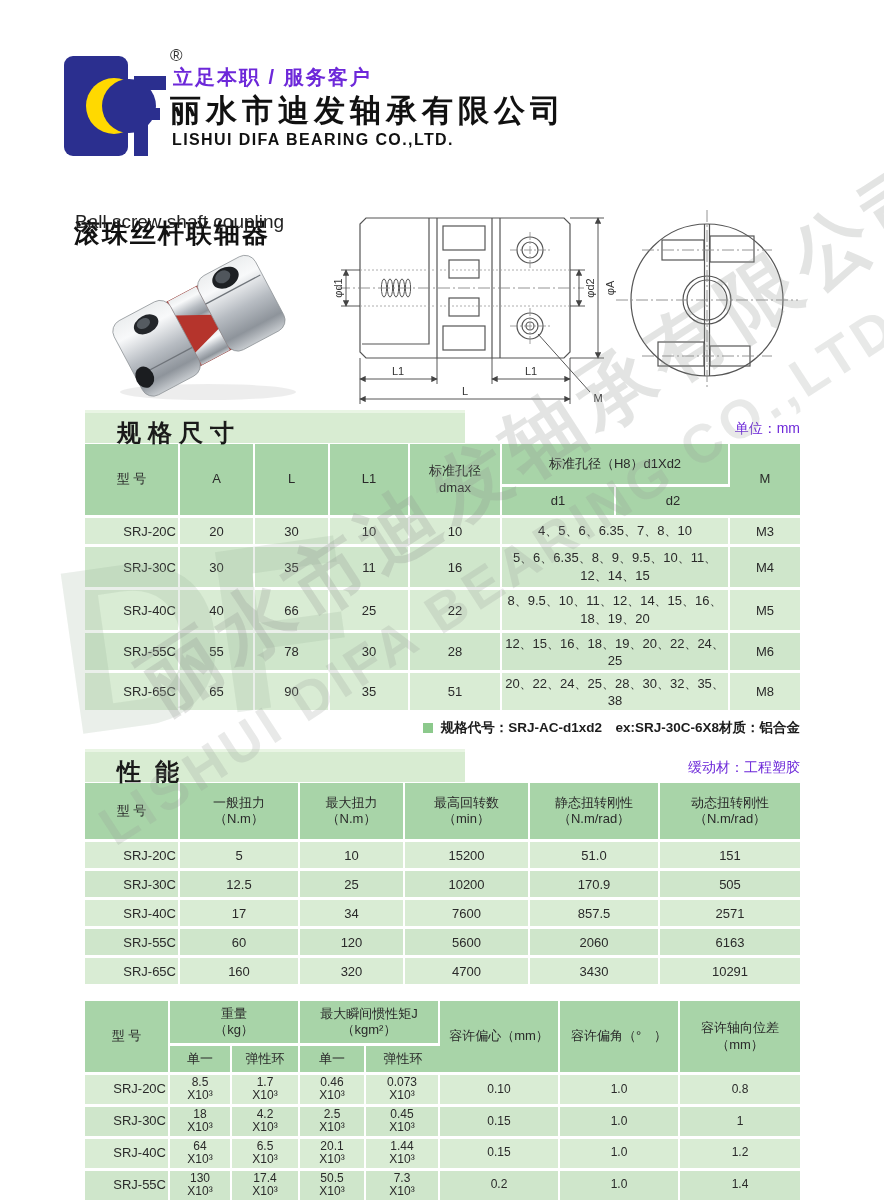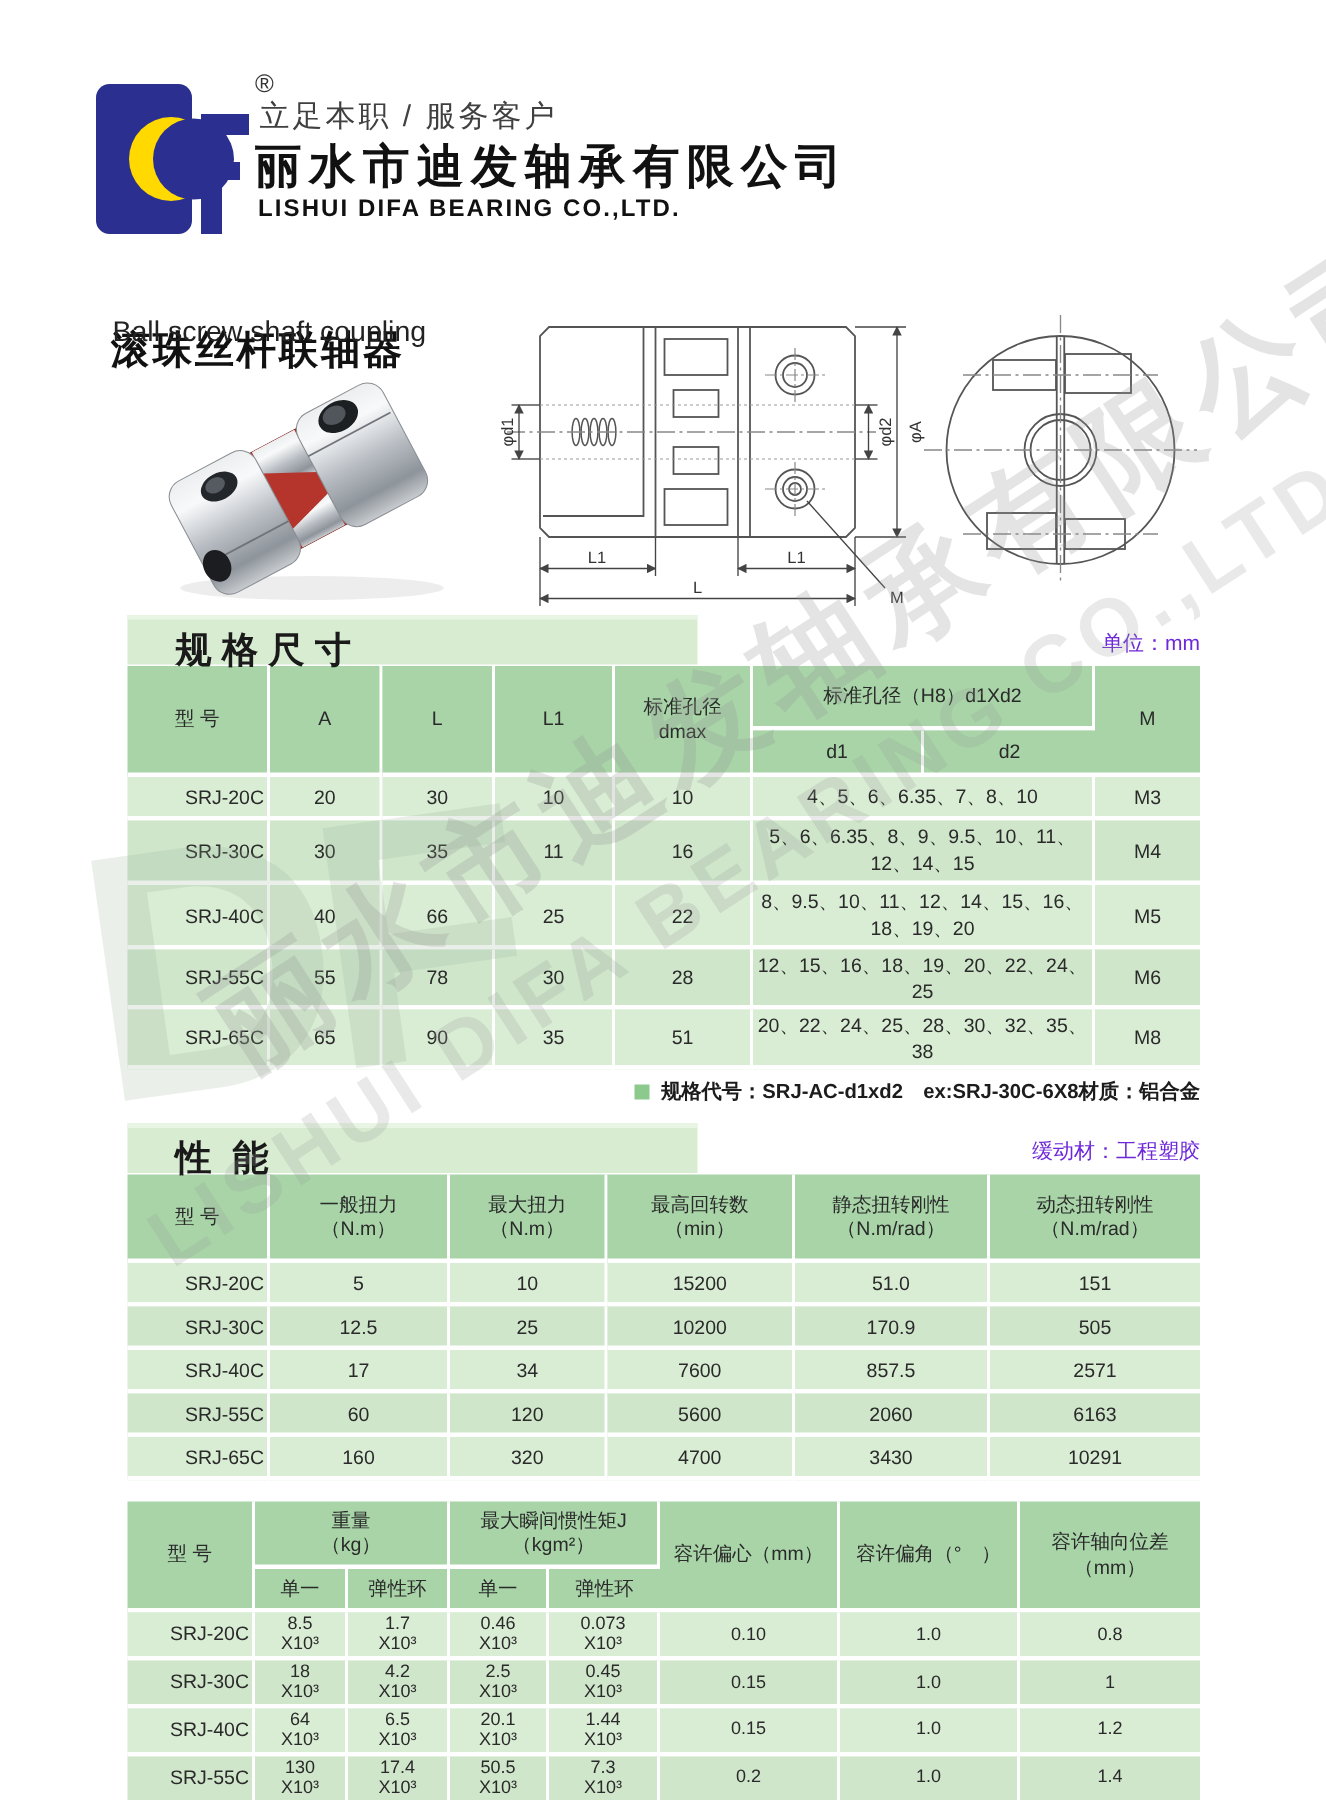--- a/index.html
+++ b/index.html
@@ -11,21 +11,21 @@
   .wm{position:absolute;z-index:6;pointer-events:none;white-space:nowrap;font-weight:bold;}
   .wm-cn{left:150px;top:640px;font-size:78px;letter-spacing:8px;color:rgba(145,152,148,0.26);
          transform:rotate(-33deg);transform-origin:0 50%;}
   .wm-en{left:105px;top:800px;font-size:54px;letter-spacing:5px;color:rgba(150,156,152,0.22);
          transform:rotate(-33deg);transform-origin:0 50%;}
   .wm-df{left:55px;top:500px;font-size:235px;letter-spacing:-14px;color:rgba(150,175,150,0.20);
          transform:rotate(-8deg);font-weight:800;}
 
   
   .reg{left:170px;top:46px;font-size:17px;color:#333;}
-  .slogan{left:173px;top:64px;font-size:20px;font-weight:normal;color:#404040;letter-spacing:2px;}
+  .slogan{left:173px;top:64px;font-size:20px;font-weight:bold;color:#6d28d9;letter-spacing:2px;}
   .company-cn{left:170px;top:90px;font-size:31px;font-weight:bold;color:#111;letter-spacing:5px;}
   .company-en{left:172px;top:131px;font-size:16px;font-weight:bold;color:#111;letter-spacing:1.4px;}
 
   .title-cn{left:74px;top:180px;font-size:26px;font-weight:bold;color:#111;letter-spacing:2px;margin-top:36px;}
   .title-en{left:75px;top:211px;font-size:19px;color:#222;}
 
   
   .content{position:absolute;left:85px;top:410px;width:715px;z-index:3;}
   .sec-head{position:relative;height:30px;margin-bottom:4px;}
   .sec-tab{position:absolute;left:0;top:0;width:380px;height:30px;background:#d8ecd2;

